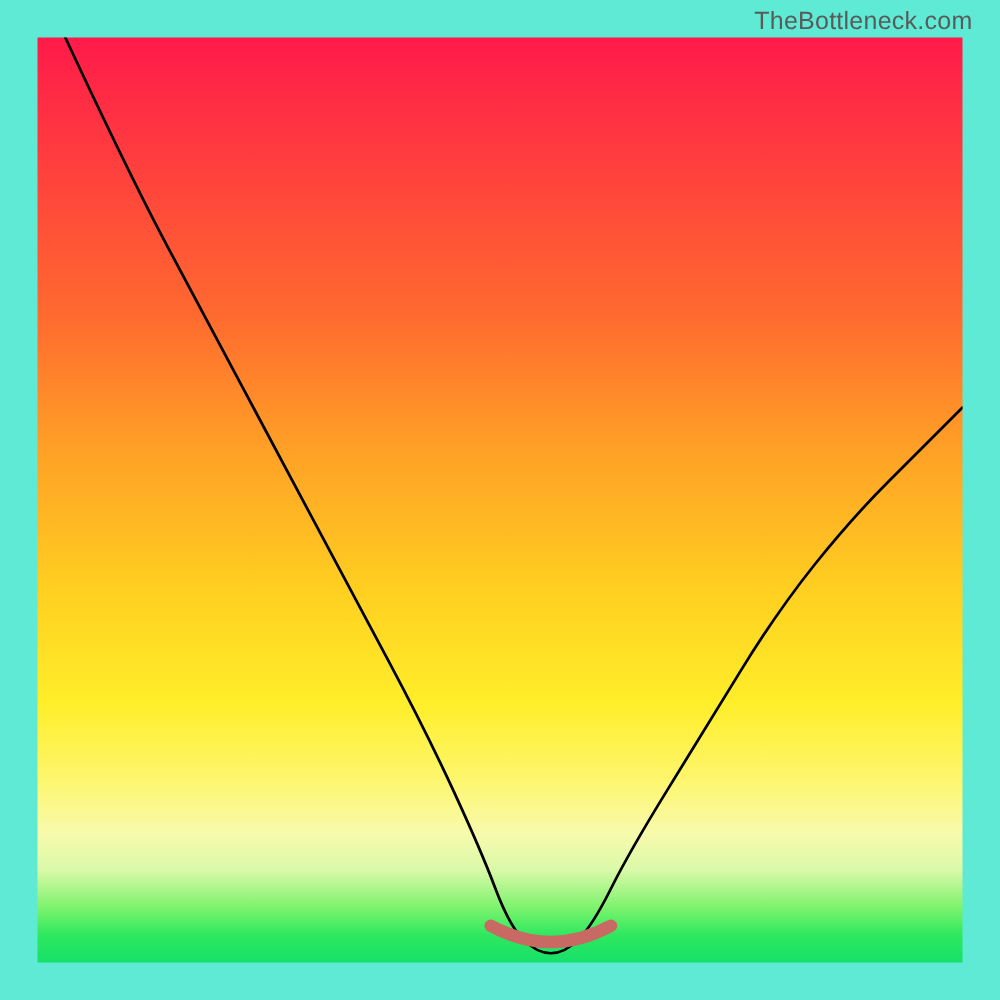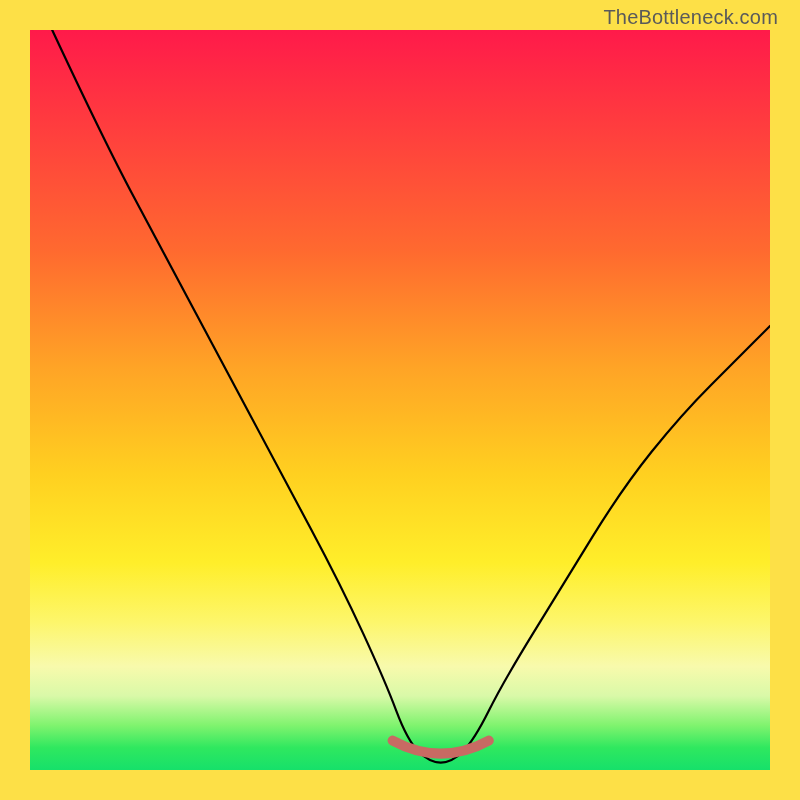--- a/index.html
+++ b/index.html
@@ -8,21 +8,21 @@
     width: 800px;
     height: 800px;
     overflow: hidden;
     background: #000;
     font-family: Arial, Helvetica, sans-serif;
   }
   .frame {
     position: relative;
     width: 800px;
     height: 800px;
-    background: #fde047;
+    background: #5eead4;
   }
   .plot-area {
     position: absolute;
     left: 30px;
     top: 30px;
     width: 740px;
     height: 740px;
     
     background: linear-gradient(
       to bottom,

